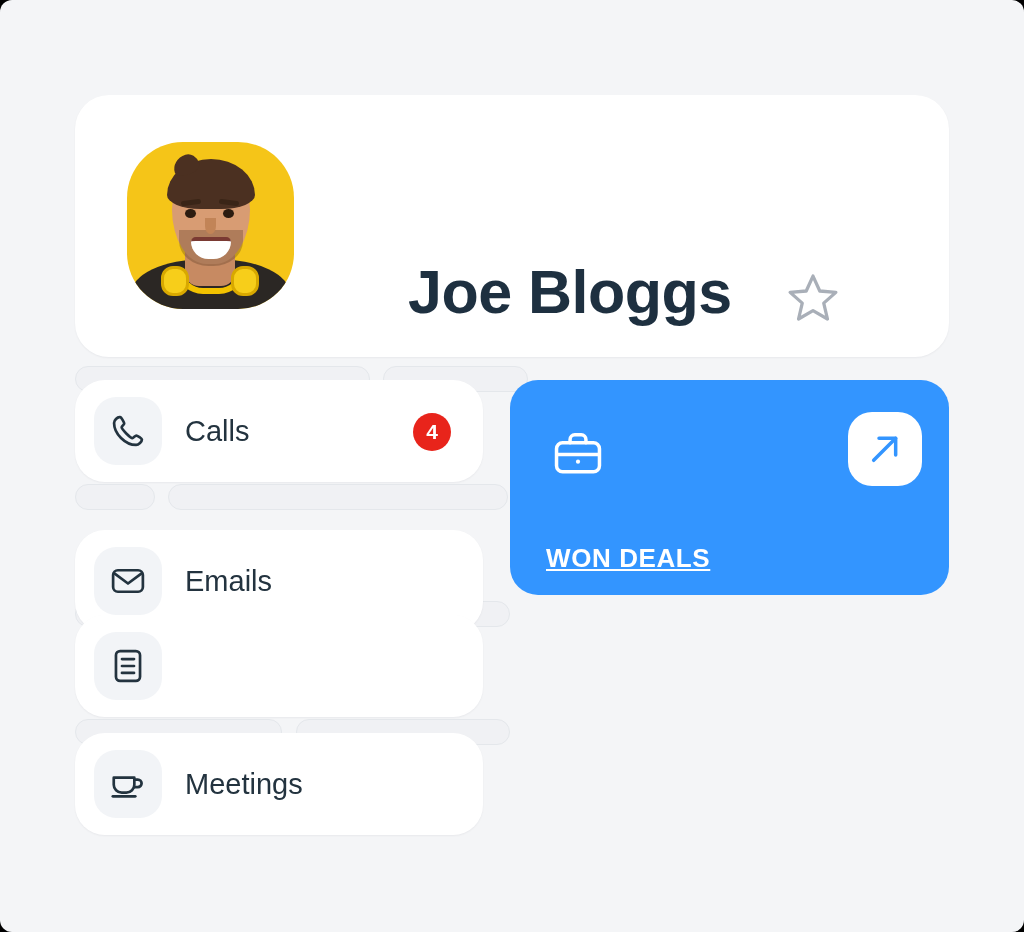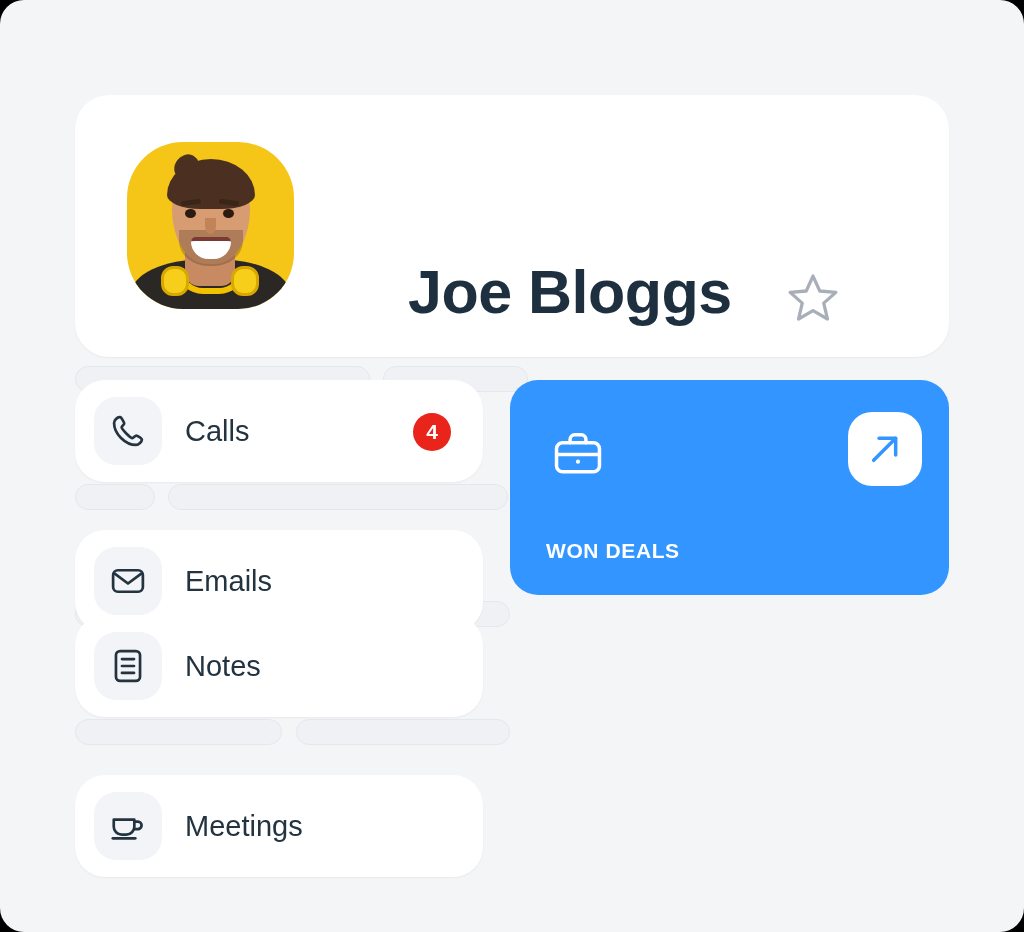--- a/index.html
+++ b/index.html
@@ -8,21 +8,21 @@
     width: 1024px;
     height: 932px;
     background: #000000;
     font-family: "Liberation Sans", sans-serif;
   }
   #page {
     position: relative;
     width: 1024px;
     height: 932px;
     background: #F4F5F7;
-    border-radius: 24px;
+    border-radius: 12px;
     overflow: hidden;
   }
 
   
   .profile-card {
     position: absolute;
     left: 75px;
     top: 95px;
     width: 874px;
     height: 262px;
@@ -269,25 +269,26 @@
     height: 74px;
     border-radius: 24px;
     background: #FFFFFF;
     display: flex;
     align-items: center;
     justify-content: center;
   }
   .deal-title {
     position: absolute;
     left: 36px;
-    bottom: 32px;
-    font-size: 21px;
+    bottom: 21px;
+    font-size: 26px;
     font-weight: bold;
     letter-spacing: 0.6px;
     color: #FFFFFF;
+    text-decoration: underline;
   }
 </style>
 </head>
 <body>
 
 <div id="page">
 
   <div class="ghost" style="left:75px;  top:366px; width:295px;"></div>
   <div class="ghost" style="left:383px; top:366px; width:145px;"></div>
 
@@ -352,24 +353,23 @@
 
   <div class="list-item" style="top:615px;">
     <div class="li-icon">
       <svg width="38" height="38" viewBox="0 0 24 24" fill="none" stroke="#23333F" stroke-width="1.7" stroke-linecap="round" stroke-linejoin="round">
         <rect x="4.4" y="2.6" width="15.2" height="18.8" rx="2.6"></rect>
         <line x1="8.2" y1="7.6" x2="15.8" y2="7.6"></line>
         <line x1="8.2" y1="12" x2="15.8" y2="12"></line>
         <line x1="8.2" y1="16.4" x2="15.8" y2="16.4"></line>
       </svg>
     </div>
-    <div class="li-label">Notes</div>
-  </div>
-
-  <div class="list-item" style="top:775px;">
+  </div>
+
+  <div class="list-item" style="top:733px;">
     <div class="li-icon">
       <svg width="38" height="38" viewBox="0 0 24 24" fill="none" stroke="#23333F" stroke-width="1.7" stroke-linecap="round" stroke-linejoin="round">
         <path d="M3 8 h13 v4.4 a5 5 0 0 1 -5 5 h-3 a5 5 0 0 1 -5 -5 z"></path>
         <path d="M16 9.2 h2.2 a2.4 2.4 0 0 1 0 4.8 h-2.2"></path>
         <line x1="2.4" y1="19.8" x2="16.6" y2="19.8"></line>
       </svg>
     </div>
     <div class="li-label">Meetings</div>
   </div>
 

